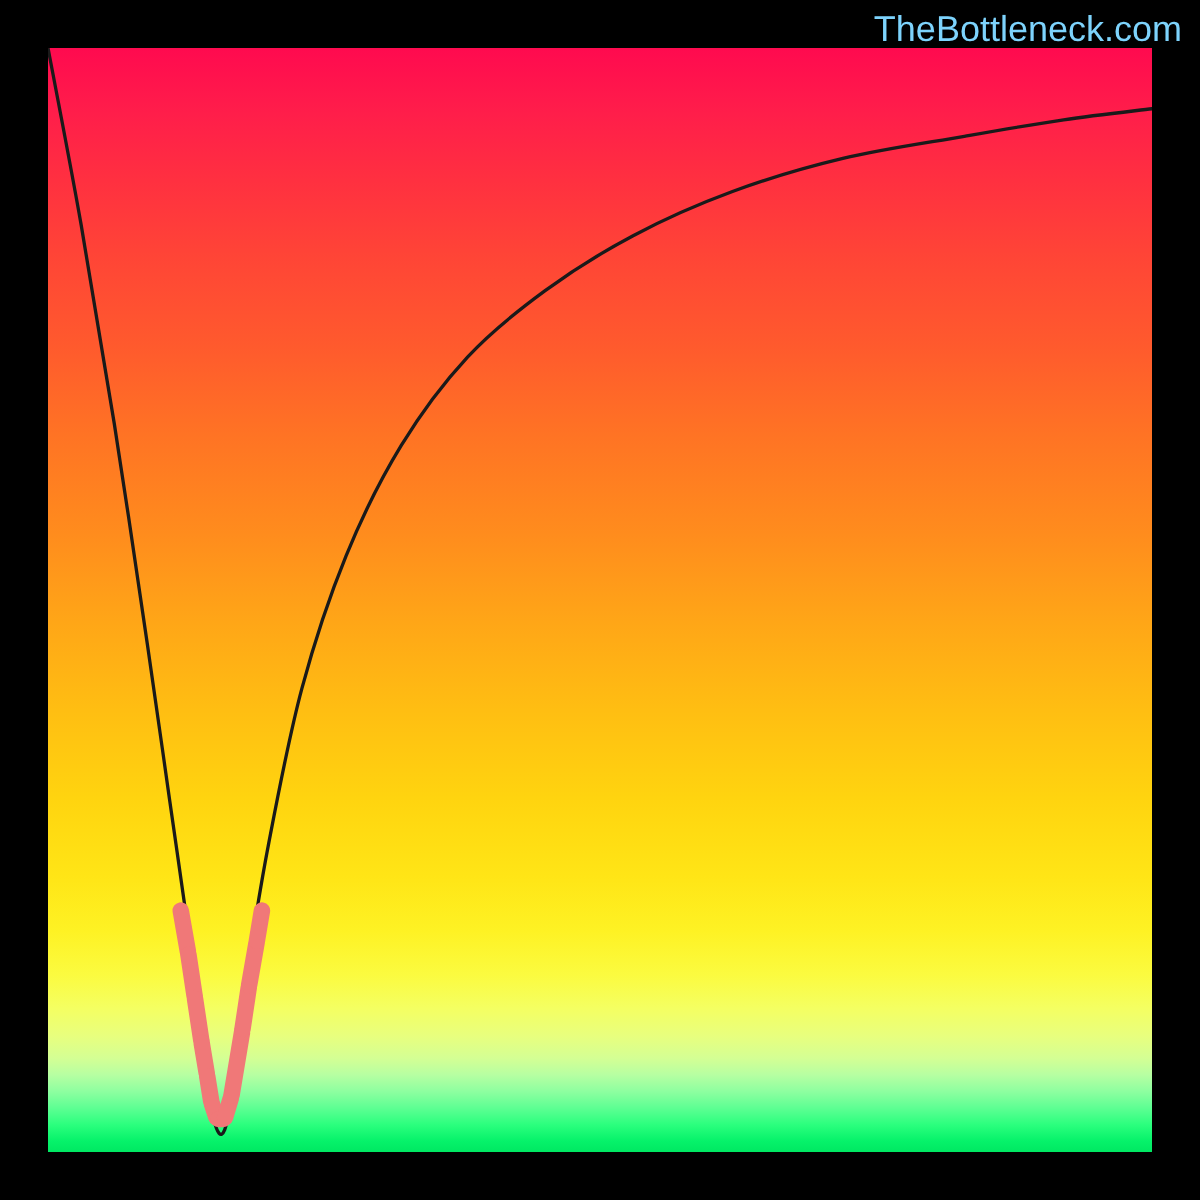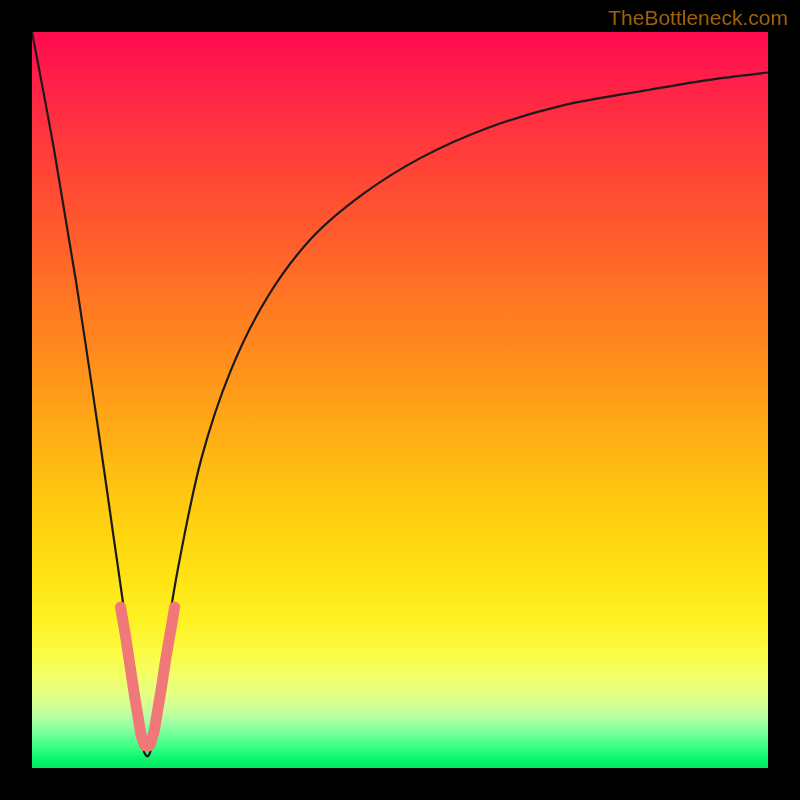--- a/index.html
+++ b/index.html
@@ -59,22 +59,22 @@
     position: absolute;
     inset: 0;
     width: 736px;
     height: 736px;
     overflow: visible;
   }
   .watermark {
     position: absolute;
     top: 6px;
     right: 12px;
-    color: #a16207;
-    font-size: 21px;
+    color: #7dd3fc;
+    font-size: 24px;
     font-weight: 400;
     letter-spacing: 0;
     user-select: none;
   }
 </style>
 </head>
 <body>
 
 <div class="frame">
 

